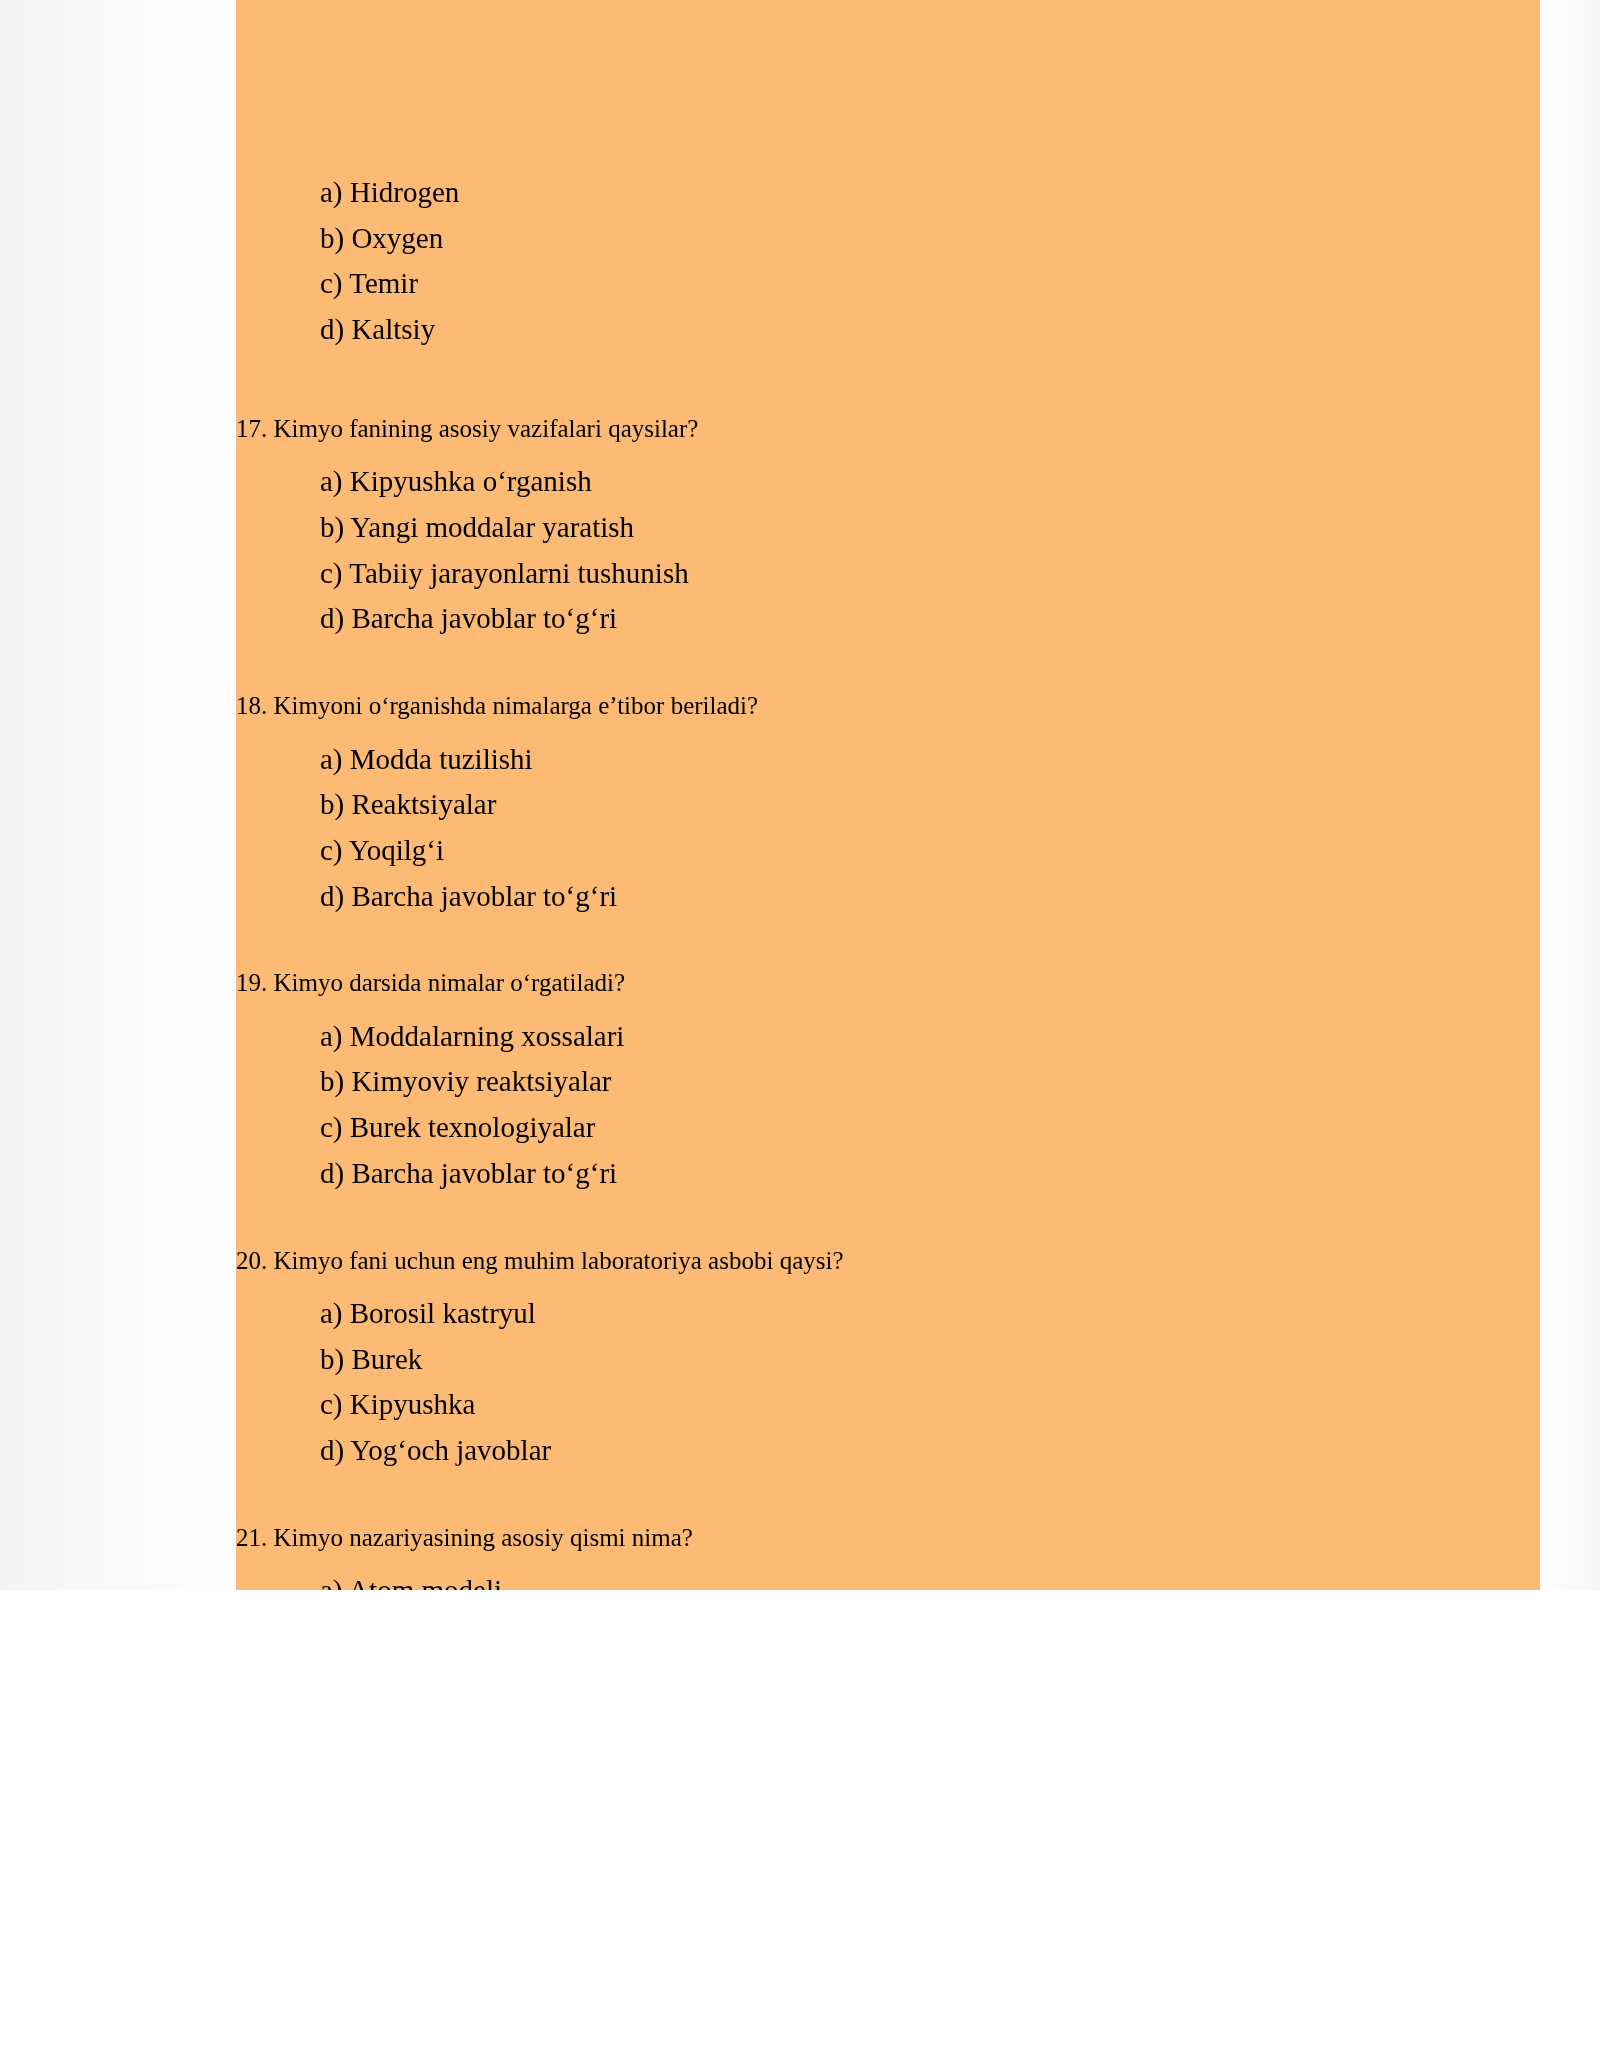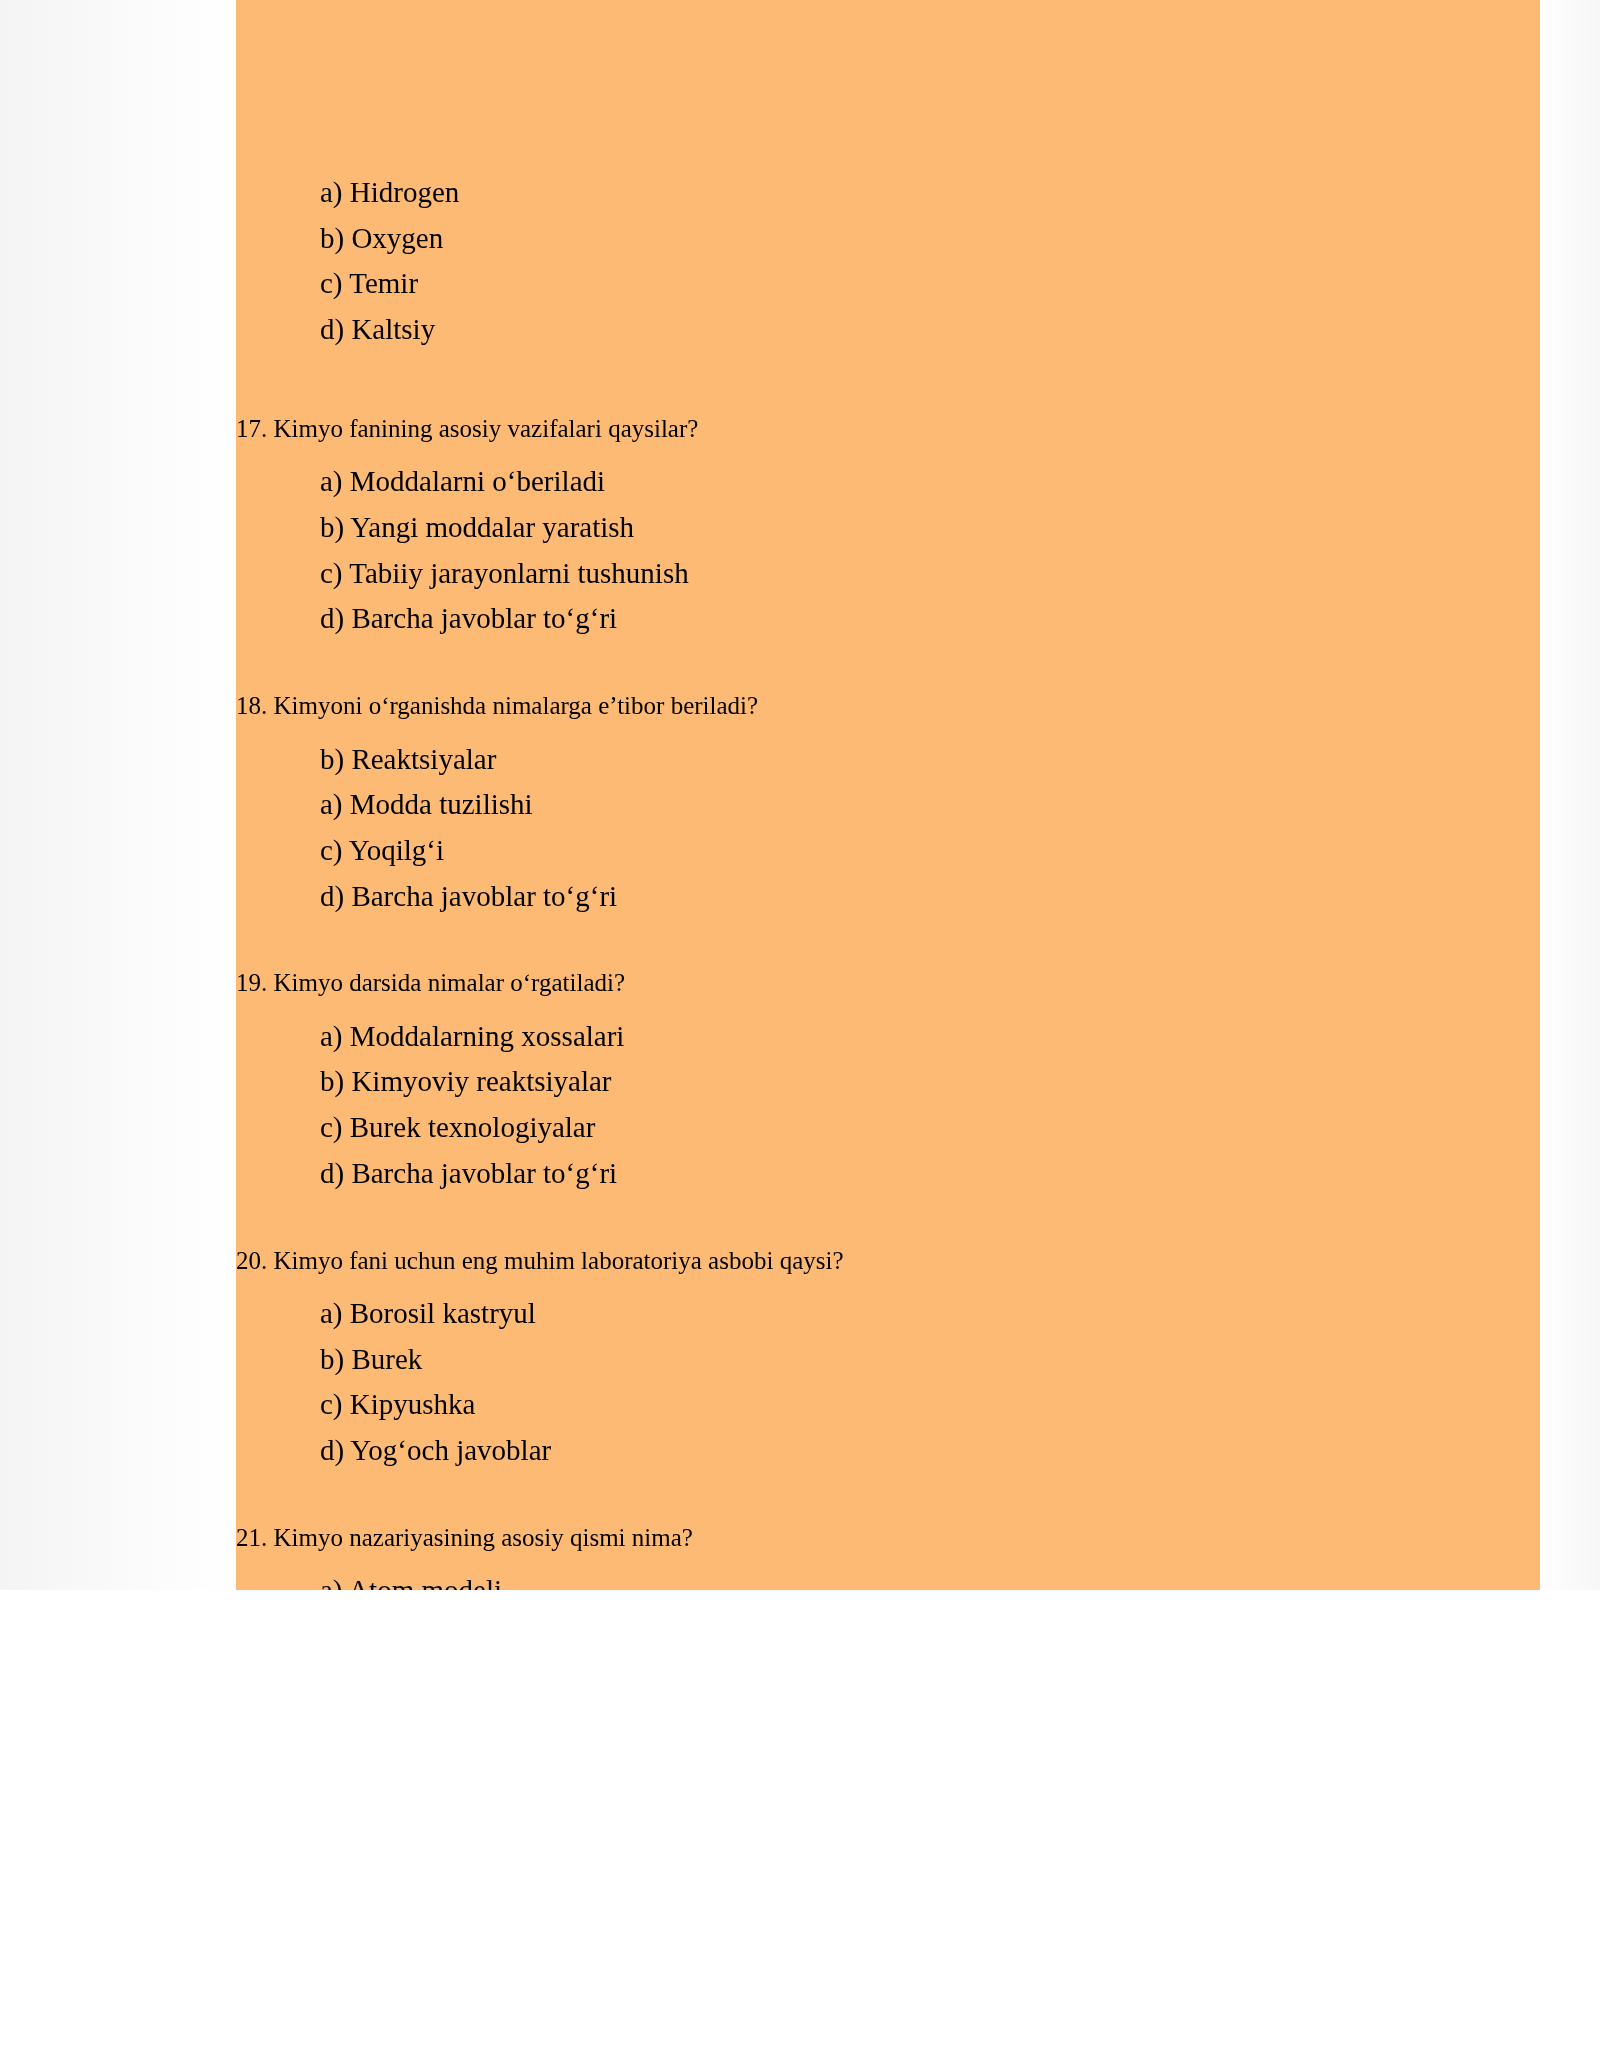--- a/index.html
+++ b/index.html
@@ -80,32 +80,32 @@
         <li class="option">a) Hidrogen</li>
         <li class="option">b) Oxygen</li>
         <li class="option">c) Temir</li>
         <li class="option">d) Kaltsiy</li>
       </ul>
     </div>
 
     <div class="q-block">
       <div class="question">17. Kimyo fanining asosiy vazifalari qaysilar?</div>
       <ul class="options">
-        <li class="option">a) Moddalarni o‘beriladi</li>
+        <li class="option">a) Kipyushka o‘rganish</li>
         <li class="option">b) Yangi moddalar yaratish</li>
         <li class="option">c) Tabiiy jarayonlarni tushunish</li>
         <li class="option">d) Barcha javoblar to‘g‘ri</li>
       </ul>
     </div>
 
     <div class="q-block">
       <div class="question">18. Kimyoni o‘rganishda nimalarga e’tibor beriladi?</div>
       <ul class="options">
+        <li class="option">a) Modda tuzilishi</li>
         <li class="option">b) Reaktsiyalar</li>
-        <li class="option">a) Modda tuzilishi</li>
         <li class="option">c) Yoqilg‘i</li>
         <li class="option">d) Barcha javoblar to‘g‘ri</li>
       </ul>
     </div>
 
     <div class="q-block">
       <div class="question">19. Kimyo darsida nimalar o‘rgatiladi?</div>
       <ul class="options">
         <li class="option">a) Moddalarning xossalari</li>
         <li class="option">b) Kimyoviy reaktsiyalar</li>

